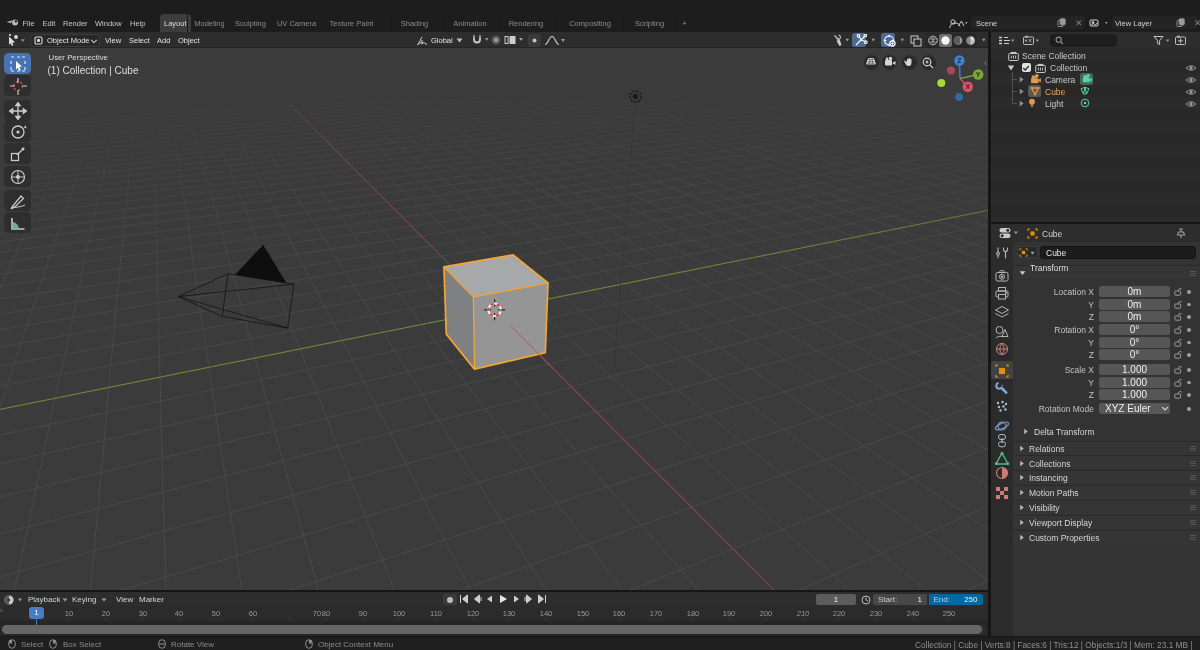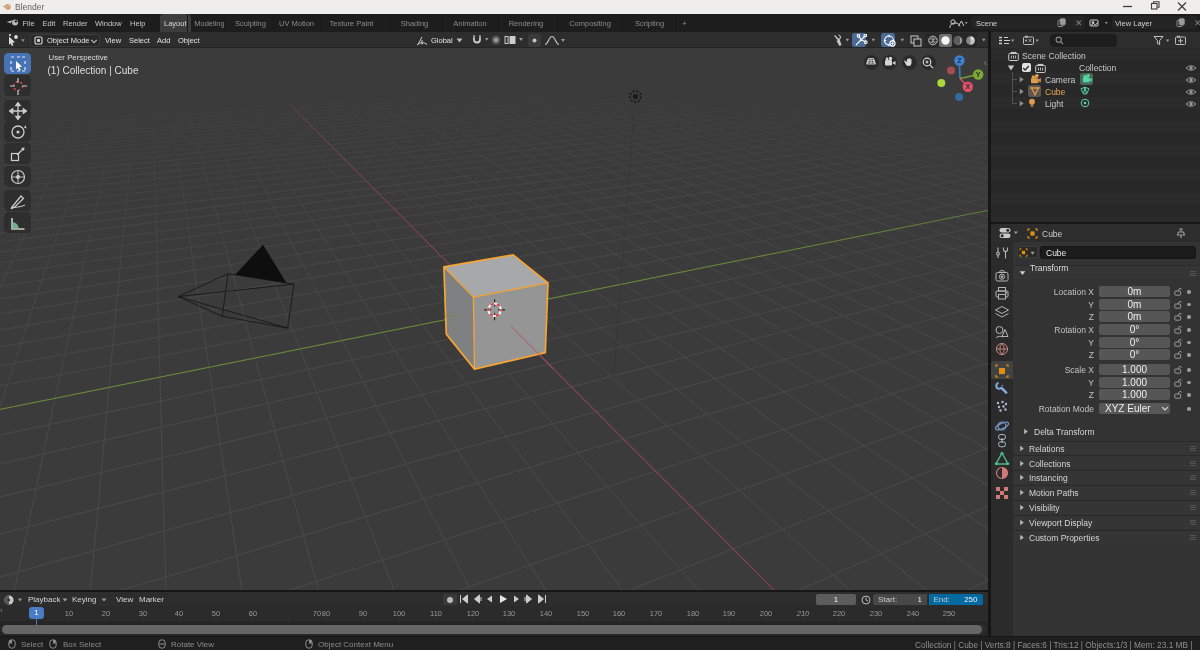--- a/index.html
+++ b/index.html
@@ -30,58 +30,37 @@
 .psec{position:absolute;left:0;width:187px;height:14px;background:#353535;border-top:1px solid #2a2a2a;color:#cccccc;font-size:8.5px;line-height:14px;}
 
 #tl{left:0;top:592px;width:988px;height:45px;background:#262626;font-size:8px;color:#d5d5d5;}
 #tlruler{position:absolute;left:0;top:14px;width:988px;height:15px;background:#2b2b2b;color:#999;font-size:7.5px;}
 
 #status{left:0;top:637px;width:1200px;height:13px;background:#1f1f1f;color:#8b8b8b;font-size:8px;}
 .vsep{position:absolute;background:#161616;}
 </style></head>
 <body>
 <div id="root">
-<div class="abs" id="titlebar">
-      <span class="t">Blender</span>
-<svg class="abs" style="left:2px;top:2px" width="10" height="10" viewBox="0 0 11 11">
-        <circle cx="6.6" cy="5.4" r="3.1" fill="#cfa06a"></circle>
-        <circle cx="7.3" cy="4.7" r="1.2" fill="#fff"></circle>
-        <circle cx="7.3" cy="4.7" r="0.55" fill="#333"></circle>
-        <path d="M0.4 4.8 L5.2 3.3 L3.6 6.2 Z" fill="#cfa06a"></path>
-      </svg>
-<svg class="abs" style="left:1120px;top:0" width="72" height="13" viewBox="0 0 72 13">
-        <g stroke="#3e3e3e" fill="none">
-          <path d="M3 6.5 h9" stroke-width="1.3"></path>
-          <g transform="translate(31,0)">
-            <rect x="0.5" y="3.5" width="5.5" height="5.5" stroke-width="1.1"></rect>
-            <path d="M2.5 3.5 v-1.8 h5.5 v5.5 h-1.8" stroke-width="1.1"></path>
-          </g>
-          <g transform="translate(57,0)" stroke-width="1.3">
-            <path d="M1 2.5 l8 8 M9 2.5 l-8 8"></path>
-          </g>
-        </g>
-      </svg>
-</div>
 <div class="abs" id="menubar">
       <svg class="abs" style="left:6px;top:3px" width="14" height="12" viewBox="0 0 24 20">
         <g fill="#b9b9b9">
           <circle cx="15.5" cy="9" r="5.2"></circle>
           <circle cx="17" cy="7.2" r="2.1" fill="#1d1d1d"></circle>
           <path d="M1 8.2 L11 5.4 L8.2 10.6 Z"></path>
         </g>
       </svg>
       <span class="m" style="left:22.5px">File</span>
       <span class="m" style="left:42.5px">Edit</span>
       <span class="m" style="left:63px">Render</span>
       <span class="m" style="left:95px">Window</span>
       <span class="m" style="left:130px">Help</span>
       <span class="tab active" style="left:159.5px;width:31.5px;">Layout</span>
       <span class="tab" style="left:187px;width:44px;">Modeling</span>
       <span class="tab" style="left:224px;width:52px;">Sculpting</span>
-      <span class="tab" style="left:273px;width:46px;">UV Motion</span>
+      <span class="tab" style="left:273px;width:46px;">UV Camera</span>
       <span class="tab" style="left:320px;width:62px;">Texture Paint</span>
       <span class="tab" style="left:390px;width:48px;">Shading</span>
       <span class="tab" style="left:442px;width:55px;">Animation</span>
       <span class="tab" style="left:498px;width:55px;">Rendering</span>
       <span class="tab" style="left:557px;width:65px;">Compositing</span>
       <span class="tab" style="left:622px;width:54px;">Scripting</span>
       <span class="tab" style="left:676px;width:16px;color:#9a9a9a;">+</span>
       <div class="abs" style="left:971px;top:2px;width:114px;height:13px;background:#242424;border-radius:3px;"></div>
       <div class="abs" style="left:1112px;top:2px;width:86px;height:13px;background:#242424;border-radius:3px;"></div>
       <svg class="abs" style="left:948px;top:3.5px" width="22" height="11" viewBox="0 0 22 11">
@@ -281,21 +260,21 @@
       <svg class="abs" style="left:31px;top:15.5px" width="8" height="8" viewBox="0 0 10 10">
         <path d="M1.5 5 l2.5 2.5 L8.5 2.5" stroke="#2b2b2b" stroke-width="1.6" fill="none"></path>
       </svg>
       <svg class="abs" style="left:44px;top:14.5px" width="11" height="11" viewBox="0 0 11 11">
         <g fill="none" stroke="#c8c8c8" stroke-width="1">
           <rect x="0.7" y="2.5" width="9.6" height="7" rx="0.8"></rect>
           <rect x="2.7" y="0.9" width="5.6" height="1.6" fill="#c8c8c8" stroke="none"></rect>
           <path d="M3.4 4.5 v3 M5.5 4.5 v3 M7.6 4.5 v3" stroke-width="0.9"></path>
         </g>
       </svg>
-      <div class="abs" style="left:59px;top:15px;margin-left:29px;">Collection</div>
+      <div class="abs" style="left:59px;top:15px;">Collection</div>
       <svg class="abs" style="left:194px;top:15px" width="12" height="10" viewBox="0 0 12 10">
         <path d="M1 5 Q6 0.5 11 5 Q6 9.5 1 5 Z" fill="none" stroke="#999" stroke-width="1"></path>
         <circle cx="6" cy="5" r="1.7" fill="#999"></circle>
       </svg>
       <svg class="abs" style="left:20px;top:24px" width="10" height="40" viewBox="0 0 10 40">
         <g stroke="#5c5c5c" stroke-width="0.8">
           <path d="M1.5 0 V31.5"></path>
           <path d="M1.5 7.5 h4.5 M1.5 19.5 h4.5 M1.5 31.5 h4.5"></path>
         </g>
       </svg>

